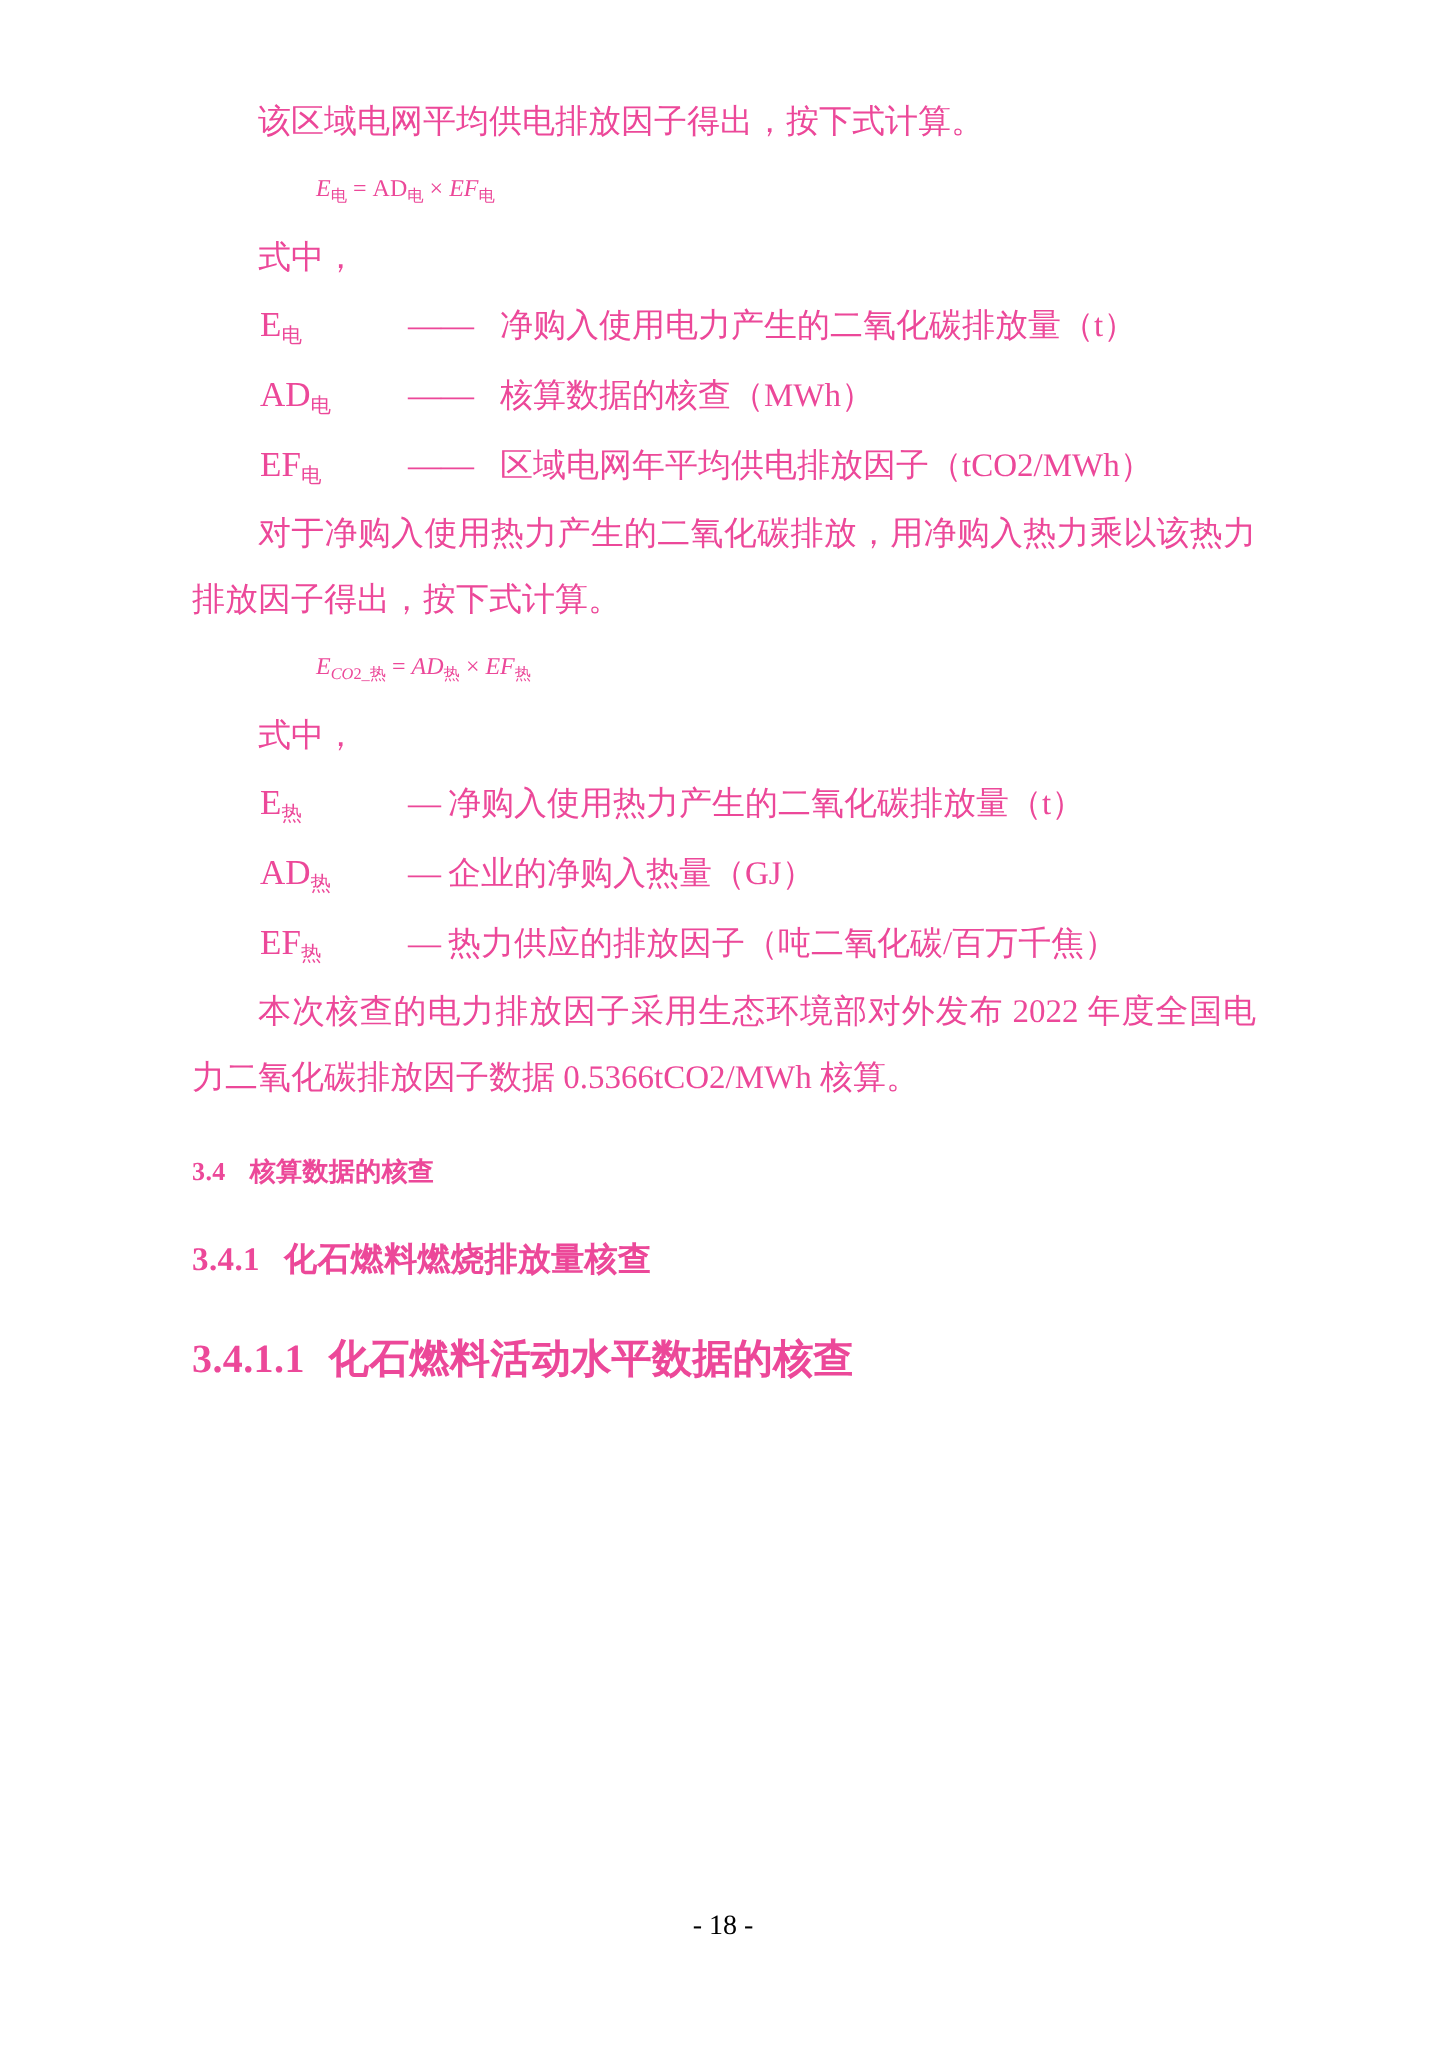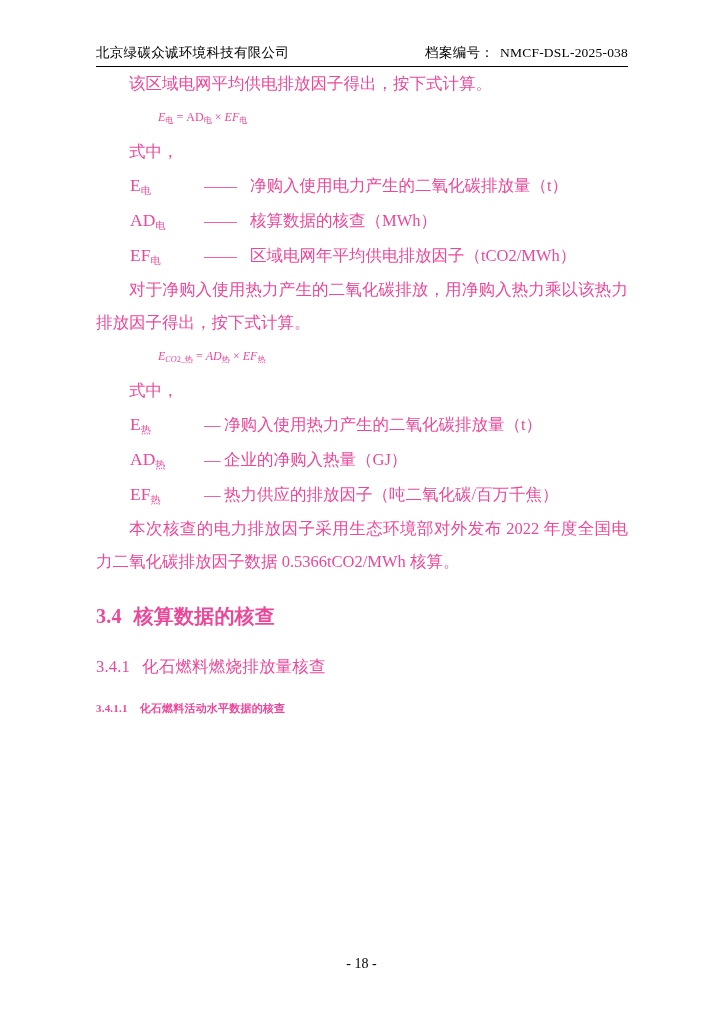--- a/index.html
+++ b/index.html
@@ -101,33 +101,33 @@
     min-width: 46px;
     white-space: nowrap;
   }
   .defrow.tight .dash {
     min-width: 20px;
   }
   .defrow .txt {
     flex: 1;
   }
   h2.heading {
-    font-size: 20px;
+    font-size: 13px;
     font-weight: bold;
     margin: 18px 0 2px 0;
     letter-spacing: 0.2px;
   }
   h3.heading {
     font-size: 16.5px;
-    font-weight: normal;
+    font-weight: bold;
     margin: 14px 0 2px 0;
     letter-spacing: 0.2px;
   }
   h4.heading {
-    font-size: 11px;
+    font-size: 20px;
     font-weight: bold;
     margin: 14px 0 2px 0;
     letter-spacing: 0.2px;
   }
   .heading .num {
     margin-right: 12px;
   }
   .footer {
     position: absolute;
     left: 0;
@@ -138,26 +138,20 @@
     color: #000;
   }
 </style>
 </head>
 <body>
 
 <div class="page">
 
   <div class="content">
 
-    <div class="header">
-      <div class="header-left">北京绿碳众诚环境科技有限公司</div>
-      <div class="header-right">
-        <span>档案编号：</span><span class="code">NMCF-DSL-2025-038</span>
-      </div>
-    </div>
 
     <div class="body-text">
 
       <p class="p-indent">该区域电网平均供电排放因子得出，按下式计算。</p>
 
       <div class="formula">
         <span class="up">E</span><sub>电</sub>
         <span class="rm">=</span>
         <span class="rm">AD</span><sub>电</sub>
         <span class="rm">×</span>

